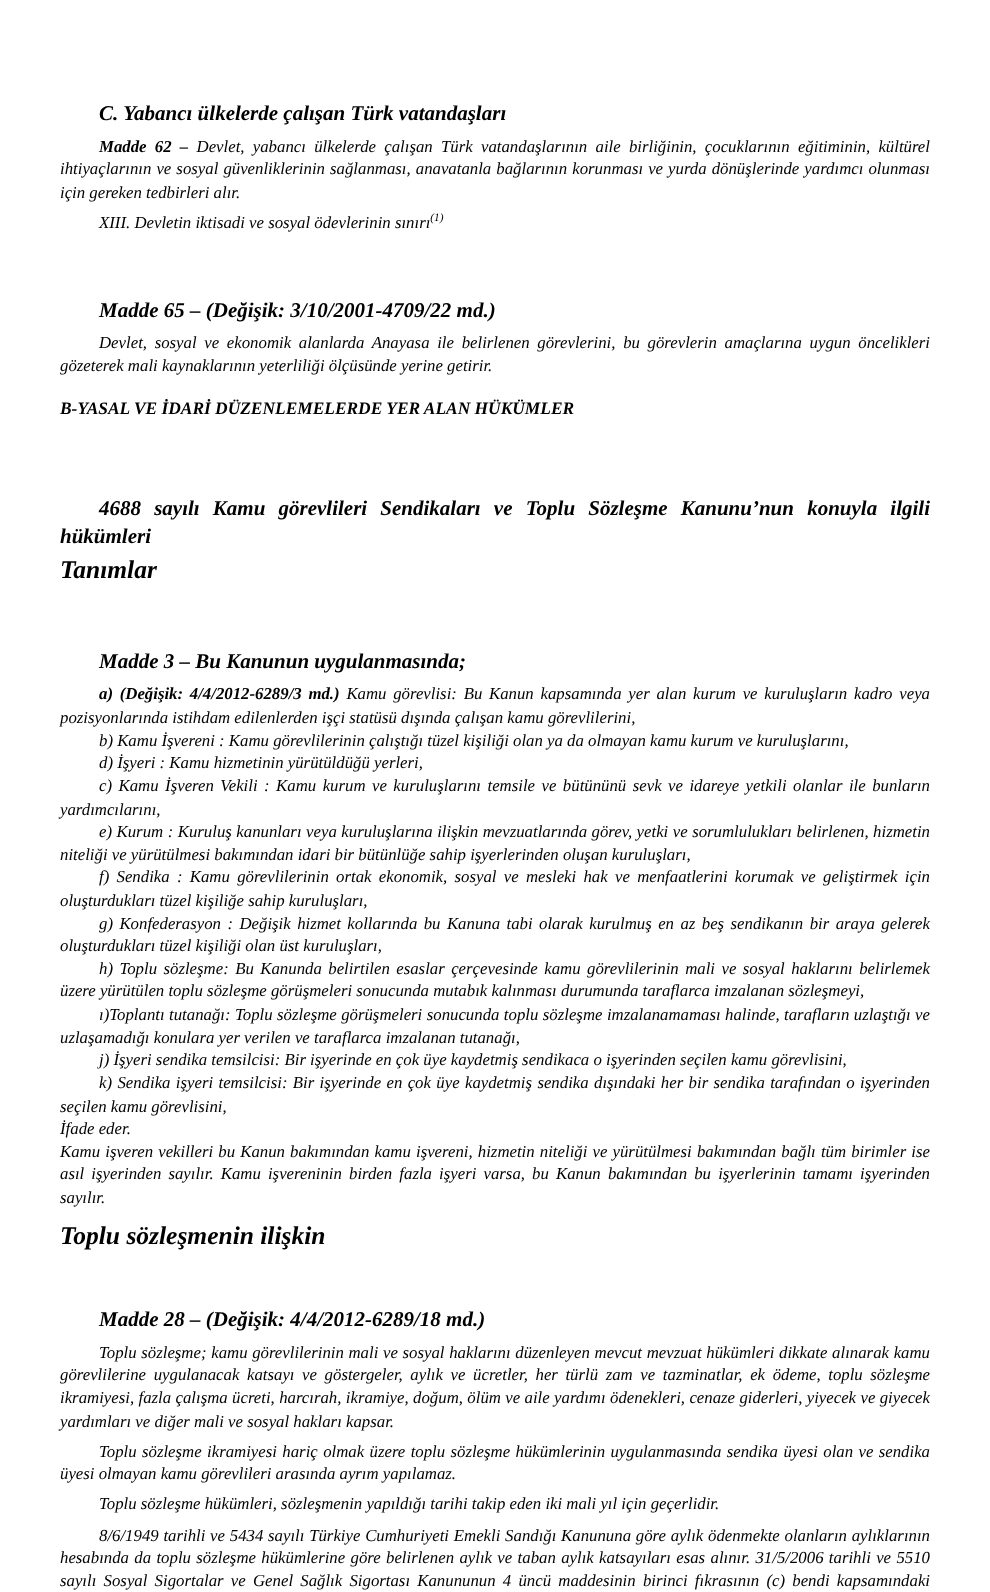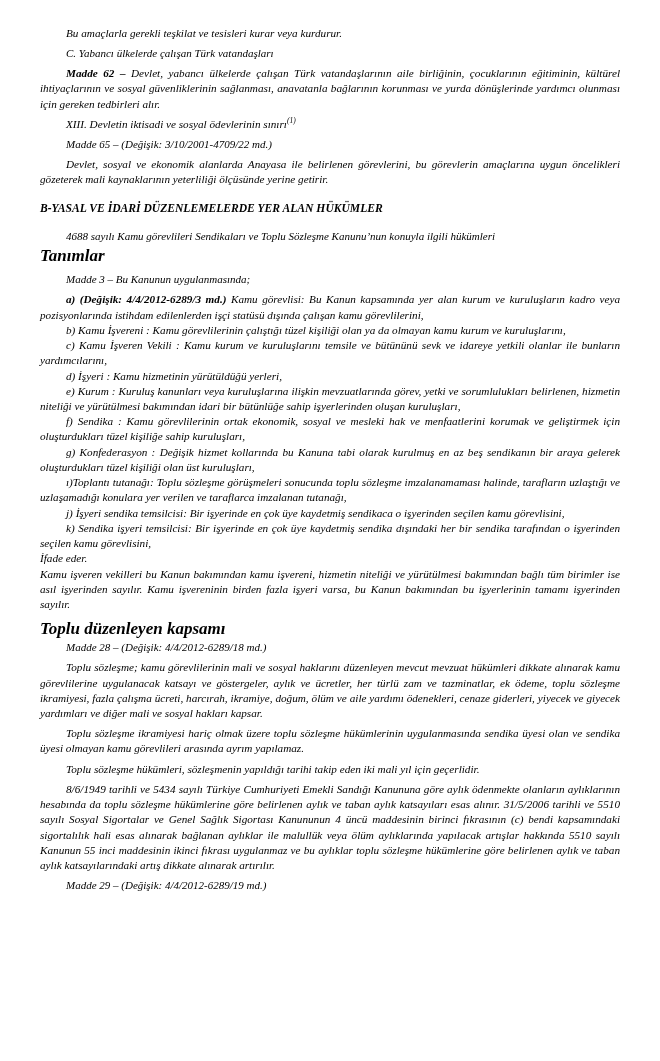--- a/index.html
+++ b/index.html
@@ -40,41 +40,41 @@
   }
   .gap-sm { height: 5px; }
   .gap-lg { height: 13px; }
   .heading-left {
     text-indent: 0;
     font-weight: bold;
     font-size: 17px;
   }
   .heading-indent {
     text-indent: 26px;
-    font-weight: normal;
-    font-size: 11px;
+    font-weight: bold;
+    font-size: 14px;
+    margin-top: 36px;
   }
   .section-title {
     text-indent: 0;
     font-weight: bold;
     font-size: 11.6px;
     font-style: italic;
   }
   sup {
     font-size: 7.5px;
     vertical-align: super;
     line-height: 0;
   }
 </style>
 </head>
 <body>
 
 <div class="page">
 
-  <p class="indent">Bu amaçlarla gerekli teşkilat ve tesisleri kurar veya kurdurur.</p>
   <div class="gap-sm"></div>
 
   <p class="heading-indent">C. Yabancı ülkelerde çalışan Türk vatandaşları</p>
   <div class="gap-sm"></div>
 
   <p class="indent"><span class="b-inline">Madde  62 – </span><span>Devlet, yabancı ülkelerde çalışan Türk vatandaşlarının aile birliğinin, çocuklarının eğitiminin, kültürel ihtiyaçlarının ve sosyal güvenliklerinin sağlanması, anavatanla bağlarının korunması ve yurda dönüşlerinde yardımcı olunması için gereken tedbirleri alır.</span></p>
   <div class="gap-sm"></div>
 
   <p class="indent"><span>XIII.  Devletin iktisadi ve sosyal ödevlerinin sınırı</span><sup>(1)</sup></p>
   <div class="gap-sm"></div>
@@ -90,33 +90,34 @@
 
   <p class="heading-indent">4688 sayılı Kamu görevlileri Sendikaları ve Toplu Sözleşme Kanunu’nun konuyla ilgili  hükümleri</p>
   <p class="heading-left">Tanımlar</p>
   <div class="gap-sm"></div>
 
   <p class="heading-indent">Madde 3 – Bu Kanunun uygulanmasında;</p>
   <div class="gap-sm"></div>
 
   <p class="indent"><span class="b-inline">a) (Değişik: 4/4/2012-6289/3 md.) </span><span>Kamu görevlisi: Bu Kanun kapsamında yer alan kurum ve kuruluşların kadro veya pozisyonlarında istihdam edilenlerden işçi statüsü dışında çalışan kamu görevlilerini,</span></p>
   <p class="indent">b) Kamu İşvereni : Kamu görevlilerinin çalıştığı tüzel kişiliği olan ya da olmayan kamu kurum ve kuruluşlarını,</p>
+  <p class="indent">d) İşyeri : Kamu hizmetinin yürütüldüğü yerleri,</p>
   <p class="indent">c) Kamu İşveren Vekili : Kamu kurum ve kuruluşlarını temsile ve bütününü sevk ve idareye yetkili olanlar ile bunların yardımcılarını,</p>
-  <p class="indent">d) İşyeri : Kamu hizmetinin yürütüldüğü yerleri,</p>
   <p class="indent">e) Kurum : Kuruluş kanunları veya kuruluşlarına ilişkin mevzuatlarında görev, yetki ve sorumlulukları belirlenen, hizmetin niteliği ve yürütülmesi bakımından idari bir bütünlüğe sahip işyerlerinden oluşan kuruluşları,</p>
   <p class="indent">f) Sendika : Kamu görevlilerinin ortak ekonomik, sosyal ve mesleki hak ve menfaatlerini korumak ve geliştirmek için oluşturdukları tüzel kişiliğe sahip kuruluşları,</p>
   <p class="indent">g) Konfederasyon : Değişik hizmet kollarında bu Kanuna tabi olarak kurulmuş en az beş sendikanın bir araya gelerek oluşturdukları tüzel kişiliği olan üst kuruluşları,</p>
+  <p class="indent">h) Toplu sözleşme: Bu Kanunda belirtilen esaslar çerçevesinde kamu görevlilerinin mali ve sosyal haklarını belirlemek üzere yürütülen toplu sözleşme görüşmeleri sonucunda mutabık kalınması durumunda taraflarca imzalanan sözleşmeyi,</p>
   <p class="indent">ı)Toplantı tutanağı: Toplu sözleşme görüşmeleri sonucunda toplu sözleşme imzalanamaması halinde, tarafların uzlaştığı ve uzlaşamadığı konulara yer verilen ve taraflarca imzalanan tutanağı,</p>
   <p class="indent">j) İşyeri sendika temsilcisi: Bir işyerinde en çok üye kaydetmiş sendikaca o işyerinden seçilen kamu görevlisini,</p>
   <p class="indent">k) Sendika işyeri temsilcisi: Bir işyerinde en çok üye kaydetmiş sendika dışındaki her bir sendika tarafından o işyerinden seçilen kamu görevlisini,</p>
   <p class="noindent">İfade eder.</p>
   <p class="noindent">Kamu işveren vekilleri bu Kanun bakımından kamu işvereni, hizmetin niteliği ve yürütülmesi bakımından bağlı tüm birimler ise asıl işyerinden sayılır. Kamu işvereninin birden fazla işyeri varsa, bu Kanun bakımından bu işyerlerinin tamamı işyerinden sayılır.</p>
   <div class="gap-sm"></div>
 
-  <p class="heading-left">Toplu düzenleyen kapsamı</p>
+  <p class="heading-left">Toplu sözleşmenin ilişkin</p>
   <p class="heading-indent">Madde 28 – (Değişik: 4/4/2012-6289/18 md.)</p>
   <div class="gap-sm"></div>
 
   <p class="indent">Toplu sözleşme; kamu görevlilerinin mali ve sosyal haklarını düzenleyen mevcut mevzuat hükümleri dikkate alınarak kamu görevlilerine uygulanacak katsayı ve göstergeler, aylık ve ücretler, her türlü zam ve tazminatlar, ek ödeme, toplu sözleşme ikramiyesi, fazla çalışma ücreti, harcırah, ikramiye, doğum, ölüm ve aile yardımı ödenekleri, cenaze giderleri, yiyecek ve giyecek yardımları ve diğer mali ve sosyal hakları kapsar.</p>
   <div class="gap-sm"></div>
   <p class="indent">Toplu sözleşme ikramiyesi hariç olmak üzere toplu sözleşme hükümlerinin uygulanmasında sendika üyesi olan ve sendika üyesi olmayan kamu görevlileri arasında ayrım yapılamaz.</p>
   <div class="gap-sm"></div>
   <p class="indent">Toplu sözleşme hükümleri, sözleşmenin yapıldığı tarihi takip eden iki mali yıl için geçerlidir.</p>
   <div class="gap-sm"></div>
   <p class="indent">8/6/1949 tarihli ve 5434 sayılı Türkiye Cumhuriyeti Emekli Sandığı Kanununa göre aylık ödenmekte olanların aylıklarının hesabında da toplu sözleşme hükümlerine göre belirlenen aylık ve taban aylık katsayıları esas alınır. 31/5/2006 tarihli ve 5510 sayılı Sosyal Sigortalar ve Genel Sağlık Sigortası Kanununun 4 üncü maddesinin birinci fıkrasının (c) bendi kapsamındaki sigortalılık hali esas alınarak bağlanan aylıklar ile malullük veya ölüm aylıklarında yapılacak artışlar hakkında 5510 sayılı Kanunun 55 inci maddesinin ikinci fıkrası uygulanmaz ve bu aylıklar toplu sözleşme hükümlerine göre belirlenen aylık ve taban aylık katsayılarındaki artış dikkate alınarak artırılır.</p>

